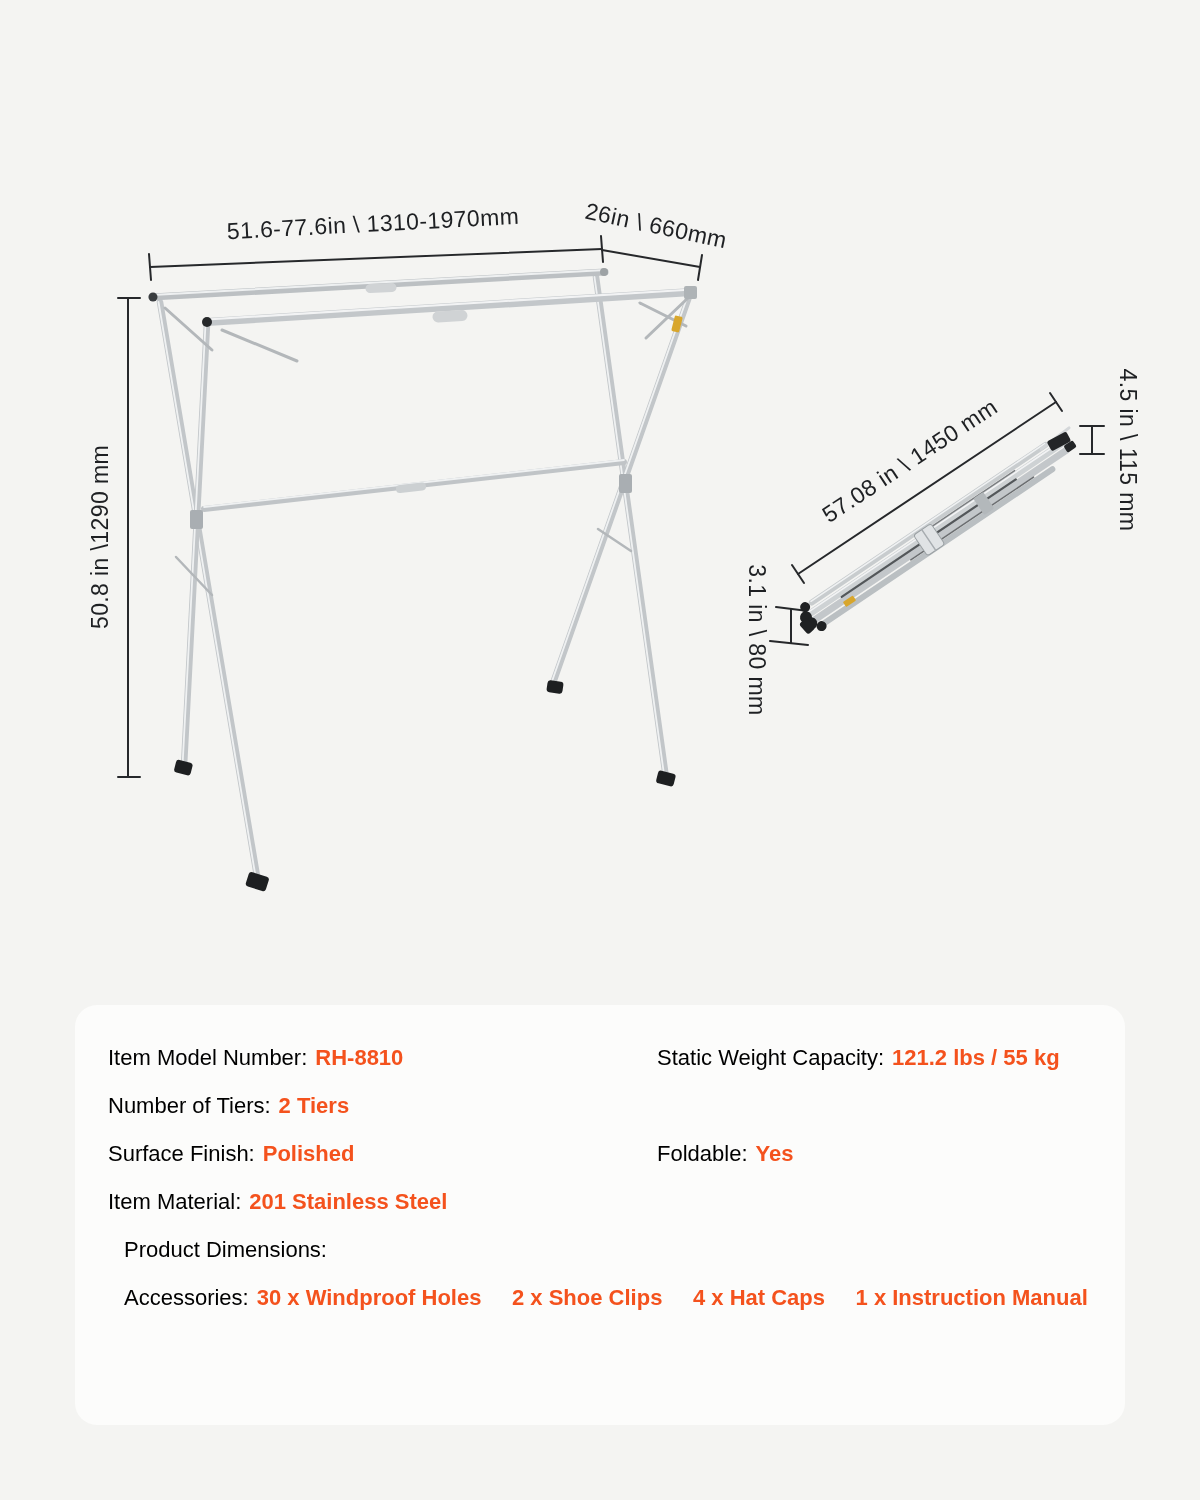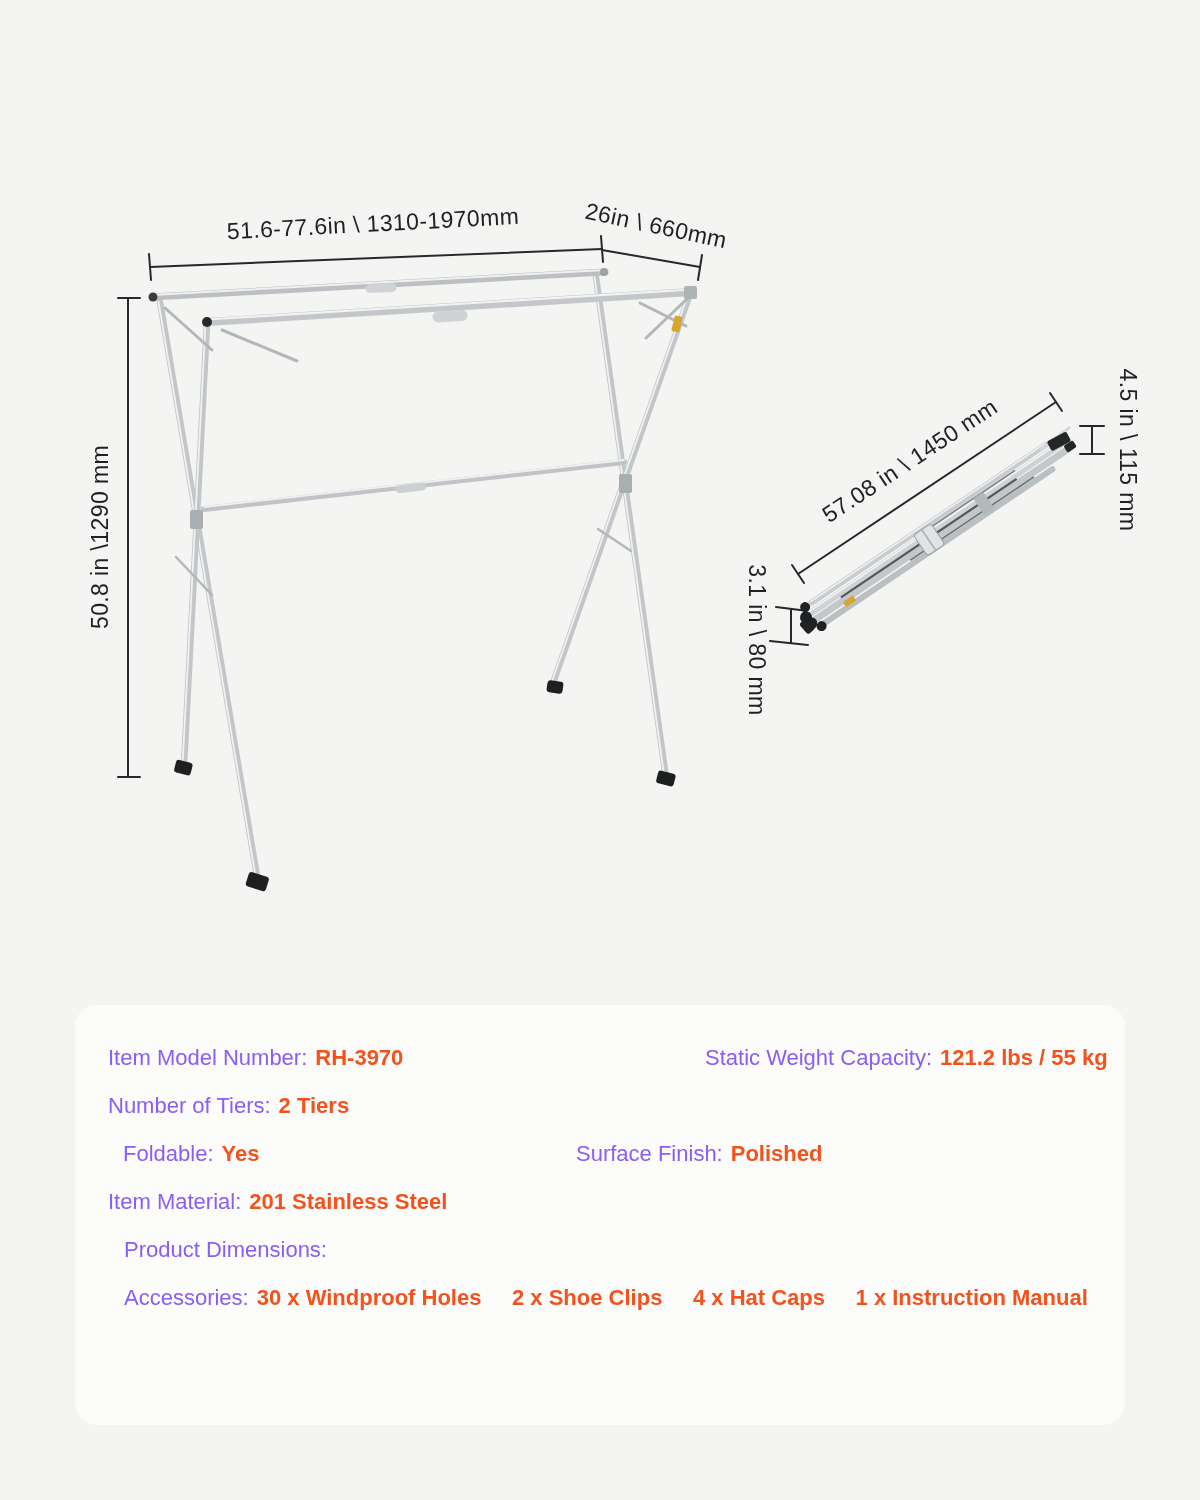--- a/index.html
+++ b/index.html
@@ -22,25 +22,25 @@
   }
   .spec-card{
     position:absolute;left:75px;top:1005px;
     width:1050px;height:420px;
     background:#fcfcfb;
     border-radius:22px;
     box-sizing:border-box;
     padding-top:29px;
   }
   .spec-row{height:48px;display:flex;align-items:center;}
-  .spec-cell{display:flex;align-items:baseline;white-space:nowrap;margin-left:48px;}
+  .spec-cell{display:flex;align-items:baseline;white-space:nowrap;}
   .spec-cell.left{margin-left:33px;width:549px;flex:none;}
   .spec-cell.right{flex:1;}
   .spec-cell.full{margin-left:49px;flex:1;}
-  .spec-label{font-size:22px;color:#8b5cf6;}
+  .spec-label{font-size:22px;color:#000000;}
   .spec-value{font-size:22px;color:#f4521d;font-weight:700;margin-left:8px;}
   
   .dim{stroke:#26282b;stroke-width:2;fill:none;stroke-linecap:round;}
   .tube{fill:none;stroke-linecap:round;}
   .hl{fill:none;stroke-linecap:round;}
   .brace{stroke:#b3b7ba;fill:none;stroke-linecap:round;}
 </style>
 </head>
 <body>
 
@@ -179,44 +179,44 @@
   <div class="dim-label" style="left:1127px;top:450px;transform:translate(-50%,-50%) rotate(90deg);">4.5 in \ 115 mm</div>
 
   <div class="dim-label" style="left:756px;top:640px;transform:translate(-50%,-50%) rotate(90deg);">3.1 in \ 80 mm</div>
 </div>
 
 <div class="spec-card">
 
   <div class="spec-row">
     <div class="spec-cell left">
       <span class="spec-label">Item Model Number:</span>
-      <span class="spec-value">RH-3970</span>
+      <span class="spec-value">RH-8810</span>
     </div>
     <div class="spec-cell right">
       <span class="spec-label">Static Weight Capacity:</span>
       <span class="spec-value">121.2 lbs / 55 kg</span>
     </div>
   </div>
 
   <div class="spec-row">
     <div class="spec-cell left">
       <span class="spec-label">Number of Tiers:</span>
       <span class="spec-value">2 Tiers</span>
     </div>
   </div>
 
   <div class="spec-row">
+    <div class="spec-cell left">
+      <span class="spec-label">Surface Finish:</span>
+      <span class="spec-value">Polished</span>
+    </div>
     <div class="spec-cell right">
       <span class="spec-label">Foldable:</span>
       <span class="spec-value">Yes</span>
     </div>
-    <div class="spec-cell left">
-      <span class="spec-label">Surface Finish:</span>
-      <span class="spec-value">Polished</span>
-    </div>
   </div>
 
 
   <div class="spec-row">
     <div class="spec-cell left">
       <span class="spec-label">Item Material:</span>
       <span class="spec-value">201 Stainless Steel</span>
     </div>
   </div>
 

